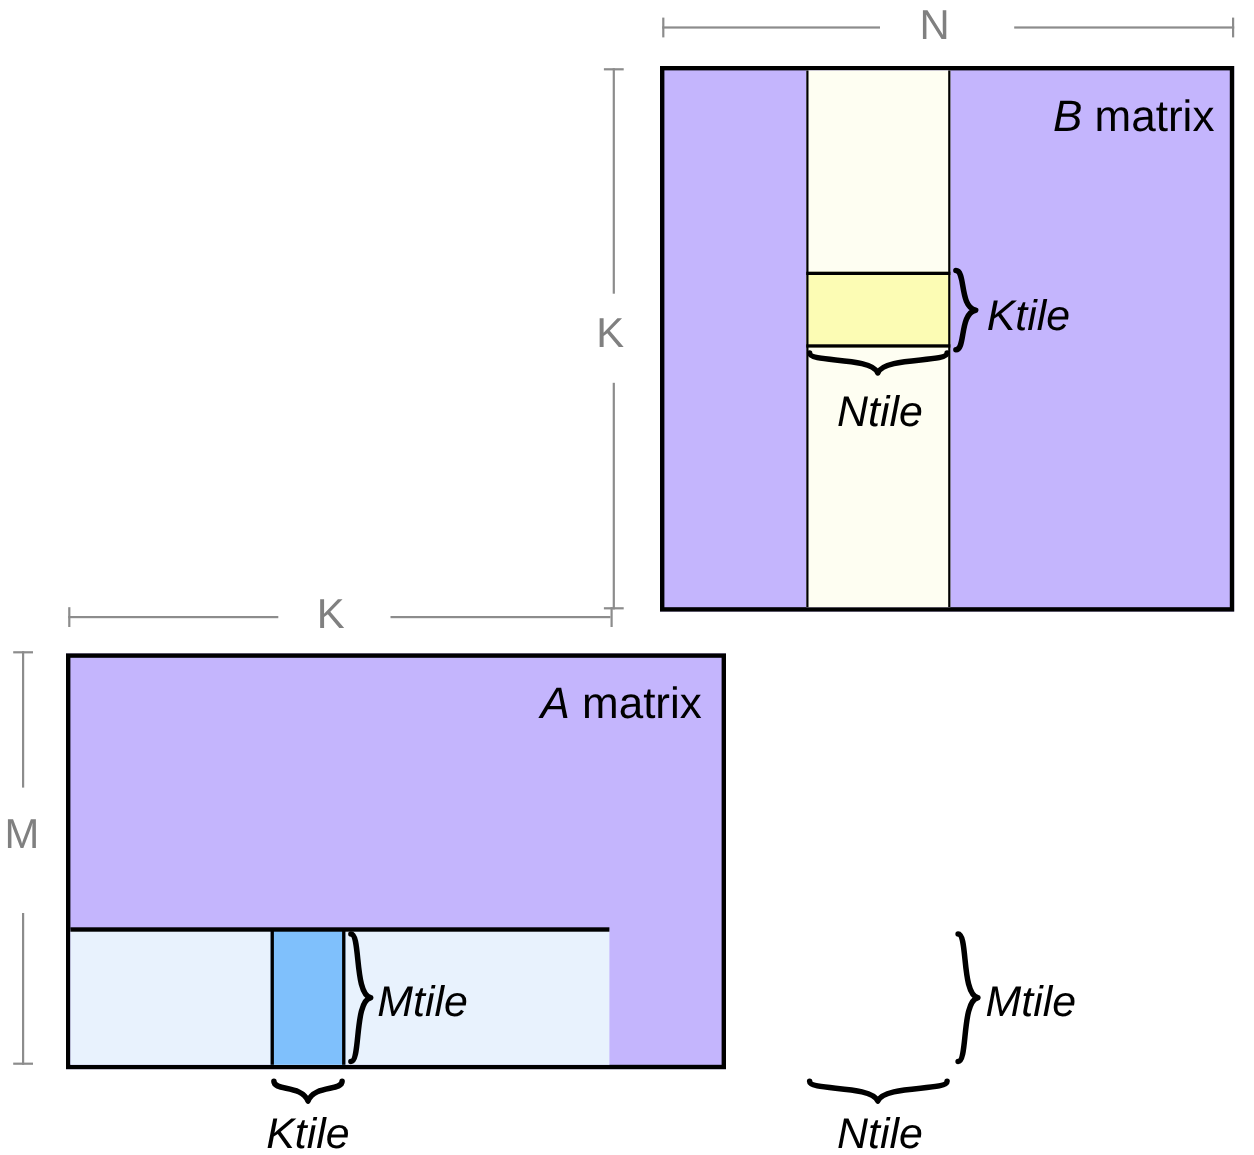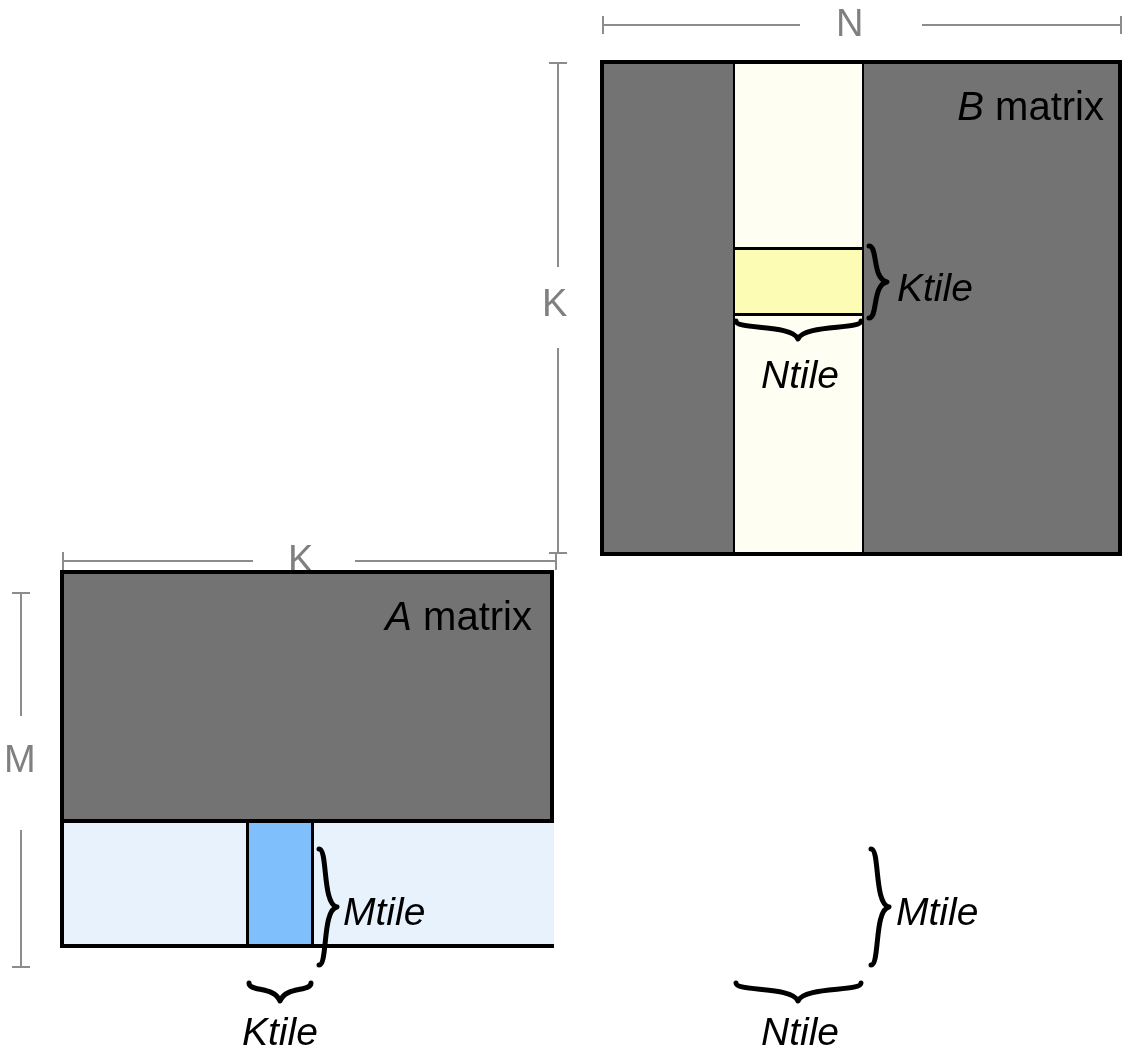--- a/index.html
+++ b/index.html
@@ -14,21 +14,21 @@
     background: #ffffff;
     font-family: "Liberation Sans", sans-serif;
     overflow: hidden;
   }
 
   
   .matrix {
     position: absolute;
     box-sizing: border-box;
     border: 4px solid #000000;
-    background: #737373;
+    background: #c4b5fd;
   }
 
   
   .fill {
     position: absolute;
     box-sizing: border-box;
   }
 
   
   .rule-v {
@@ -169,21 +169,21 @@
   <div class="dim-label" style="left:288px; top:540px;">K</div>
   <div class="dim-seg-h" style="left:355px; top:560px; width:200px;"></div>
   <div class="dim-cap-v" style="left:555px; top:552px;"></div>
 
   <div class="dim-cap-h" style="left:12px; top:592px;"></div>
   <div class="dim-seg-v" style="left:20px; top:592px; height:124px;"></div>
   <div class="dim-label" style="left:4px; top:740px;">M</div>
   <div class="dim-seg-v" style="left:20px; top:830px; height:138px;"></div>
   <div class="dim-cap-h" style="left:12px; top:966px;"></div>
 
-  <div class="matrix" style="left:60px; top:570px; width:494px; height:378px;">
+  <div class="matrix" style="left:60px; top:594px; width:600px; height:378px;">
 
     <div class="fill" style="left:0px; top:247px; width:490px; height:123px; background:#E8F2FD;"></div>
 
     <div class="fill" style="left:182px; top:247px; width:68px; height:123px; background:#7FC0FC;
                 border-left:3px solid #000; border-right:3px solid #000;"></div>
 
     <div class="rule-h thick" style="left:0px; top:245px; width:490px;"></div>
 
     <div class="mat-label" style="right:18px; top:22px;">
       <span class="it">A</span><span> matrix</span>

